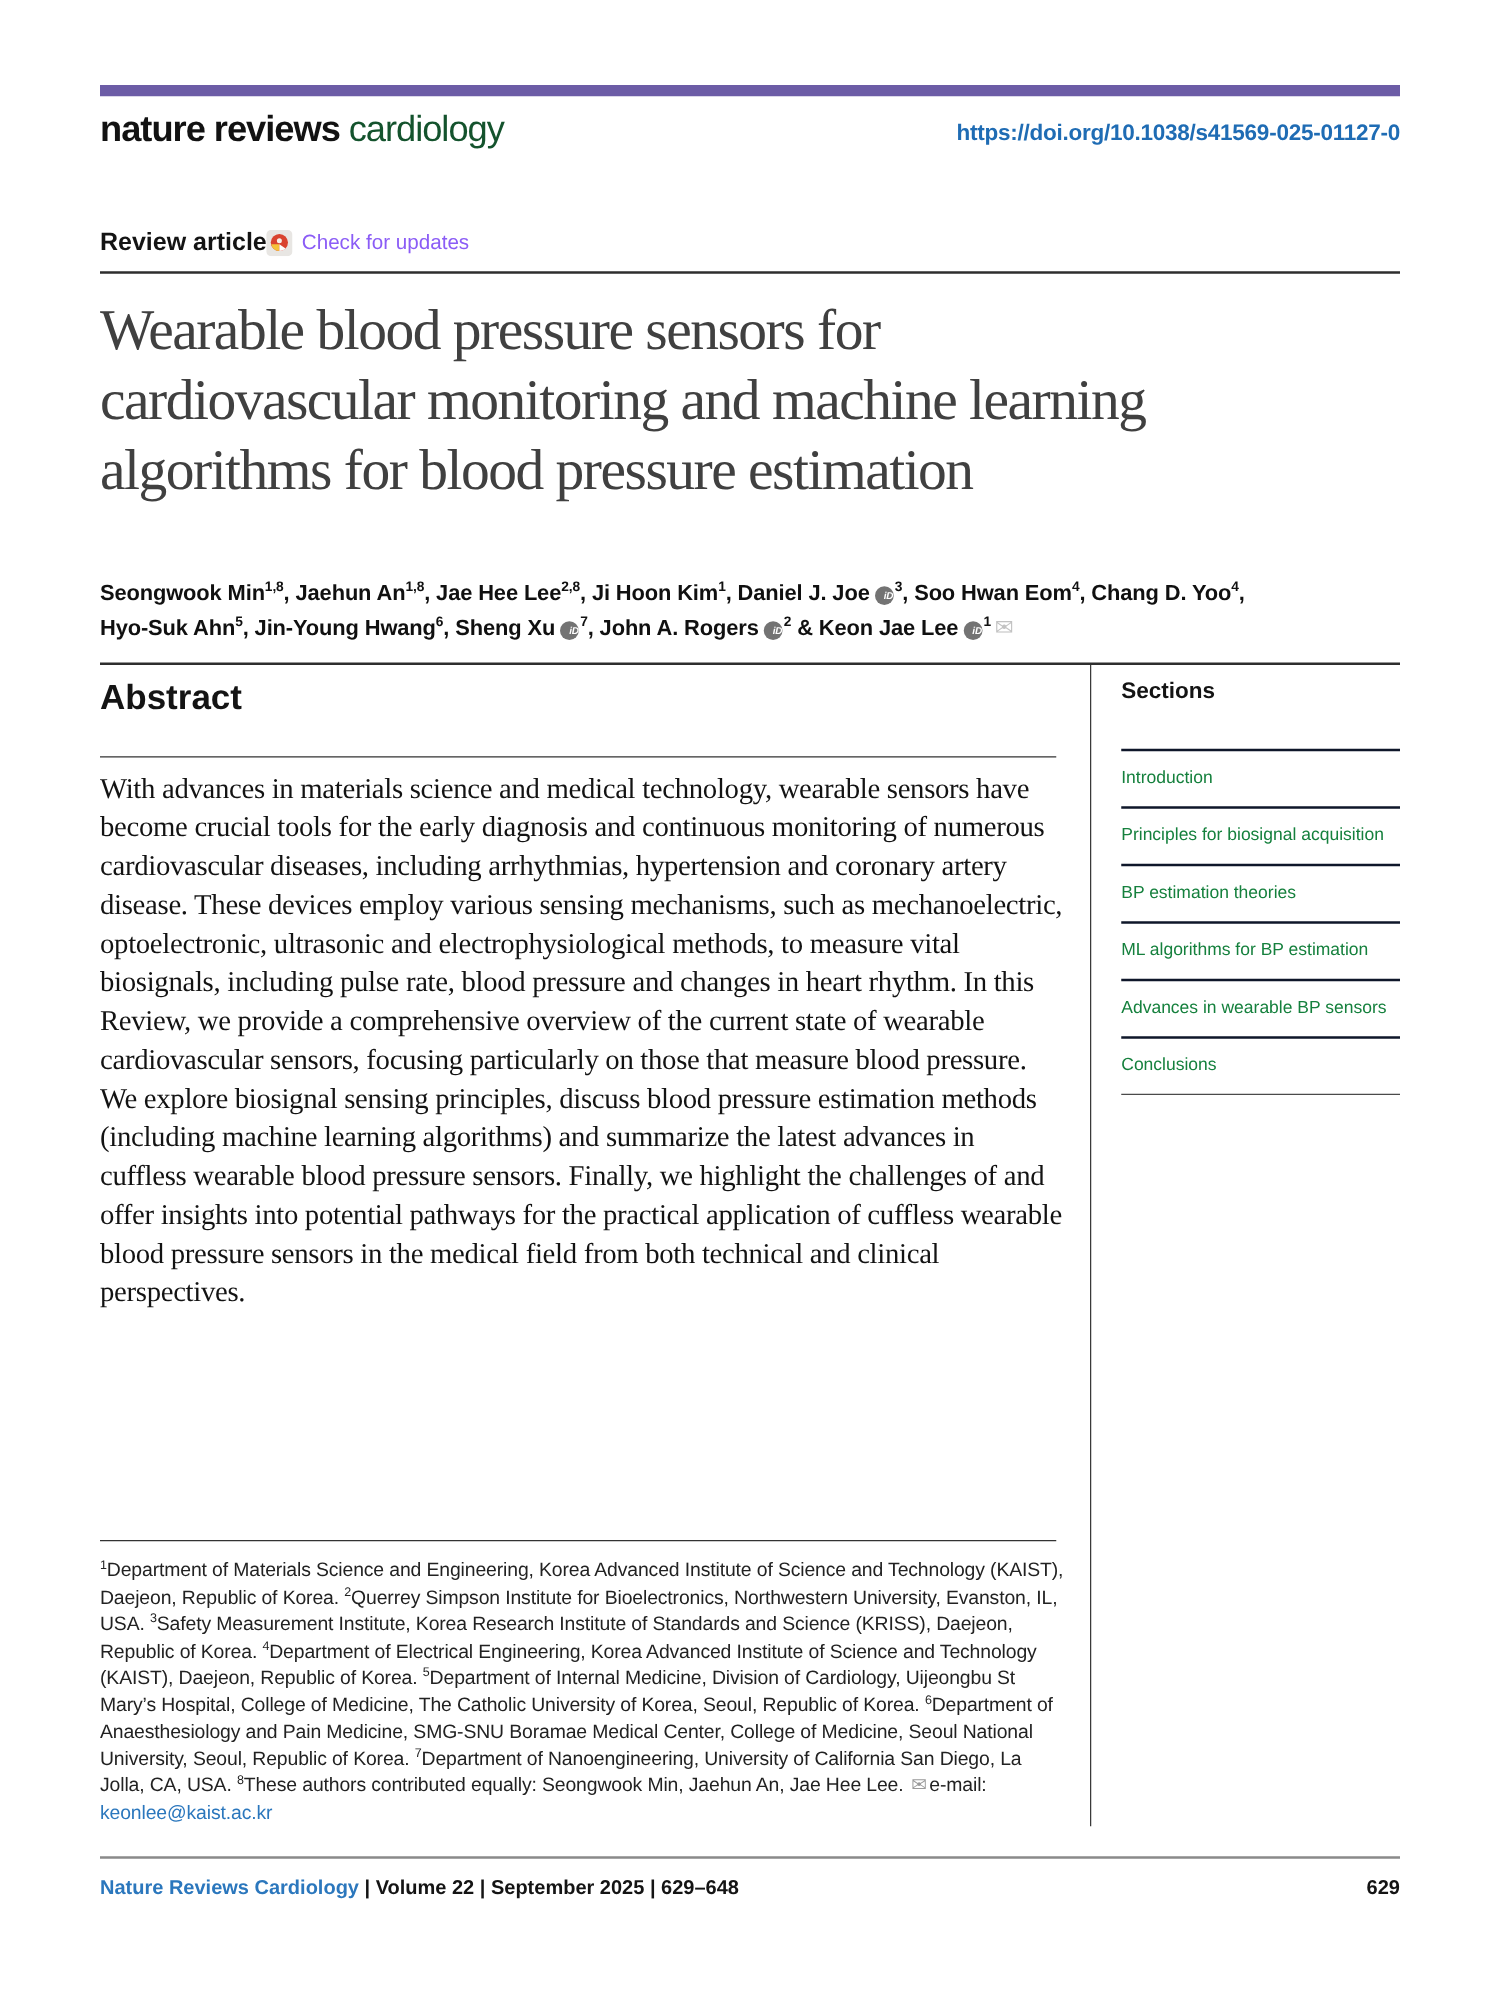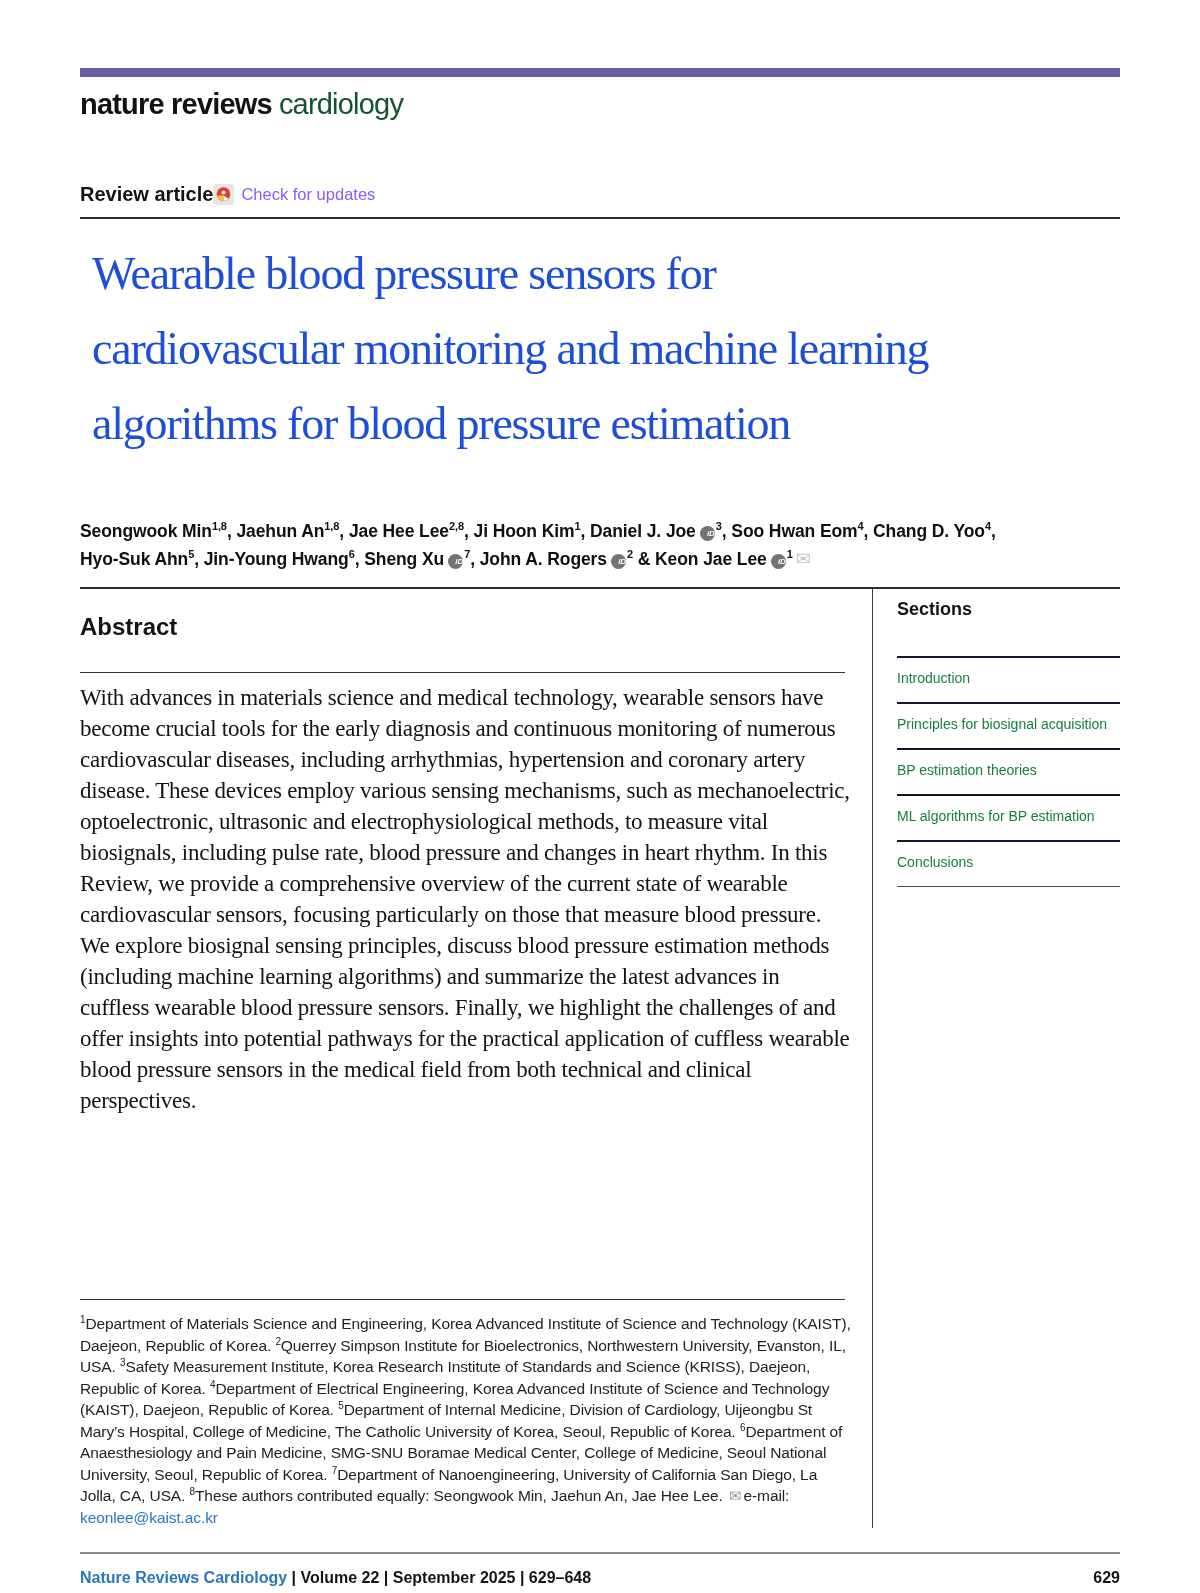--- a/index.html
+++ b/index.html
@@ -22,22 +22,22 @@
   .type-row { display:flex; justify-content:flex-start; align-items:center; margin-top:62px; }
   .article-type { font-size:20px; font-weight:bold; color:#141414; }
   .check-updates { display:flex; align-items:center; gap:7px; font-size:16.5px; color:#8b5cf6; cursor:pointer; }
   .rule-heavy { border:none; border-top:2px solid #2e2e2e; margin-top:11px; }
 
   
   .title {
     margin-top:17px;
     font-family:"Liberation Serif", serif;
     font-weight:500;
-    font-size:46px; line-height:75px; letter-spacing:-1.2px;
-    color:#1d4ed8; white-space:pre-line;margin-left:12px;
+    font-size:46px; line-height:56px; letter-spacing:-1.2px;
+    color:#404040; white-space:pre-line;
   }
 
   
   .authors {
     margin-top:56px; max-width:958px;
     font-size:17.5px; font-weight:bold; line-height:28px; color:#101010;
     letter-spacing:-0.1px;
   }
   .authors sup { font-size:11px; vertical-align:super; line-height:0; }
   .orcid {
@@ -46,21 +46,21 @@
     text-align:right; line-height:15px; margin:0 1px 0 4px; vertical-align:1px;
     font-style:italic;
   }
   .envelope { color:#c2c2c2; font-weight:normal; font-size:18px; margin-left:3px; }
 
   
   .cols { display:flex; margin-top:14px; border-top:2px solid #2e2e2e; }
   .col-left { width:778px; }
   .col-right { flex:1; margin-left:14px; border-left:1.5px solid #3a3a3a; padding-left:24px; }
 
-  .abstract-heading { font-size:24px; font-weight:bold; padding-top:24px; color:#141414;}
+  .abstract-heading { font-size:28px; font-weight:bold; padding-top:10px; color:#141414;}
   .rule-thin { border:none; border-top:1.5px solid #333; margin-top:31px; width:765px; }
   .abstract-text {
     margin-top:9px; width:772px;
     font-family:"Liberation Serif", serif;
     font-size:23px; line-height:31px; letter-spacing:-0.25px; color:#131313;
   }
 
   .sections-heading { font-size:18px; font-weight:bold; padding-top:10px; color:#141414; }
   .sections-list { margin-top:36px; list-style:none; }
   .section-item {
@@ -94,20 +94,21 @@
 <body>
 
 <div class="content">
 
   <div class="topbar"></div>
 
   <div class="masthead">
     <div class="brand">
       <span class="bold">nature reviews</span><span class="light">cardiology</span>
     </div>
+    <a class="doi-link" href="#">https://doi.org/10.1038/s41569-025-01127-0</a>
   </div>
 
   <div class="type-row">
     <div class="article-type">Review article</div>
     <div class="check-updates">
       <svg class="cm-icon" viewBox="0 0 22 22">
         <rect x="0" y="0" width="22" height="22" rx="4" fill="#e8e6e3"></rect>
         <circle cx="11" cy="10.5" r="7.2" fill="#d9432f"></circle>
         <path d="M 4.2 12 A 7.2 7.2 0 0 0 11 17.7 L 11 12 Z" fill="#f5c33b"></path>
         <path d="M 11 12 L 11 17.7 A 7.2 7.2 0 0 0 16.2 15.5 Z" fill="#fdfdfd"></path>
@@ -135,20 +136,21 @@
       <p class="footnotes"><sup>1</sup>Department of Materials Science and Engineering, Korea Advanced Institute of Science and Technology (KAIST), Daejeon, Republic of Korea. <sup>2</sup>Querrey Simpson Institute for Bioelectronics, Northwestern University, Evanston, IL, USA. <sup>3</sup>Safety Measurement Institute, Korea Research Institute of Standards and Science (KRISS), Daejeon, Republic of Korea. <sup>4</sup>Department of Electrical Engineering, Korea Advanced Institute of Science and Technology (KAIST), Daejeon, Republic of Korea. <sup>5</sup>Department of Internal Medicine, Division of Cardiology, Uijeongbu St Mary’s Hospital, College of Medicine, The Catholic University of Korea, Seoul, Republic of Korea. <sup>6</sup>Department of Anaesthesiology and Pain Medicine, SMG-SNU Boramae Medical Center, College of Medicine, Seoul National University, Seoul, Republic of Korea. <sup>7</sup>Department of Nanoengineering, University of California San Diego, La Jolla, CA, USA. <sup>8</sup>These authors contributed equally: Seongwook Min, Jaehun An, Jae Hee Lee. <span class="envelope">✉</span>e-mail: <a class="email-link" href="#">keonlee@kaist.ac.kr</a></p>
     </div>
 
     <div class="col-right">
       <div class="sections-heading">Sections</div>
       <ul class="sections-list">
           <li class="section-item">Introduction</li>
           <li class="section-item">Principles for biosignal acquisition</li>
           <li class="section-item">BP estimation theories</li>
           <li class="section-item">ML algorithms for BP estimation</li>
+          <li class="section-item">Advances in wearable BP sensors</li>
           <li class="section-item">Conclusions</li>
         </ul>
     </div>
   </div>
 
   <div class="footer">
     <div>
       <a class="journal-link" href="#">Nature Reviews Cardiology</a><span class="meta"> | Volume 22 | September 2025 | 629–648</span>
     </div>
     <div class="pageno">629</div>

